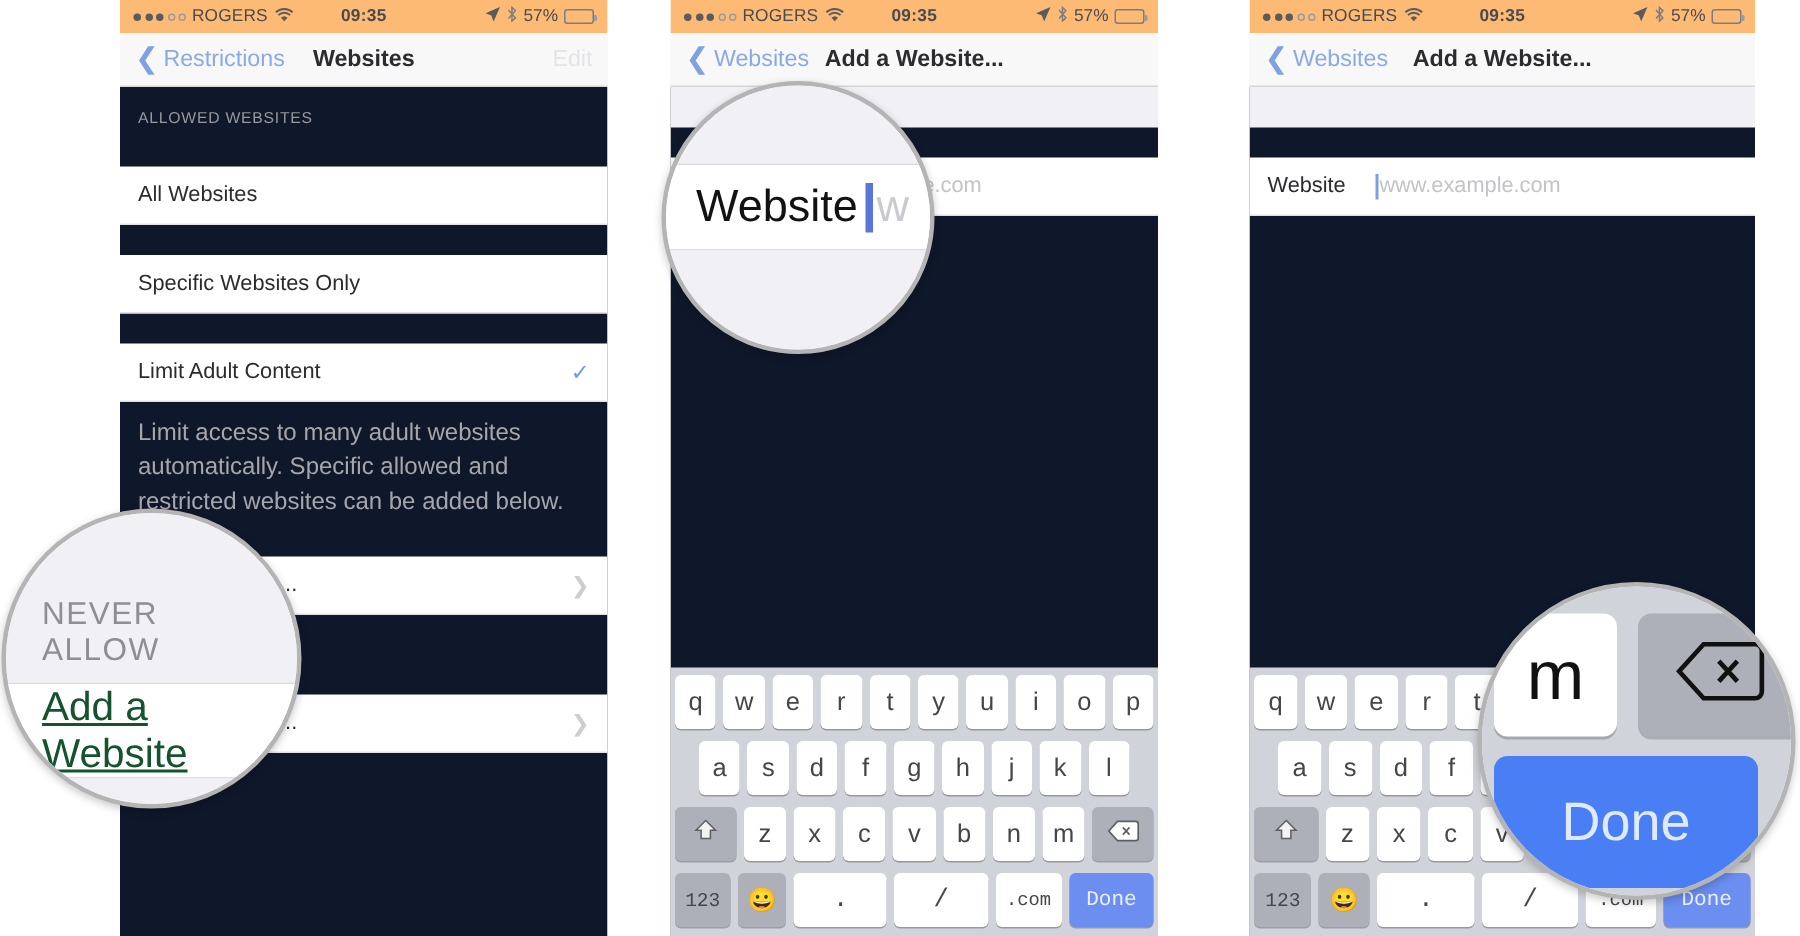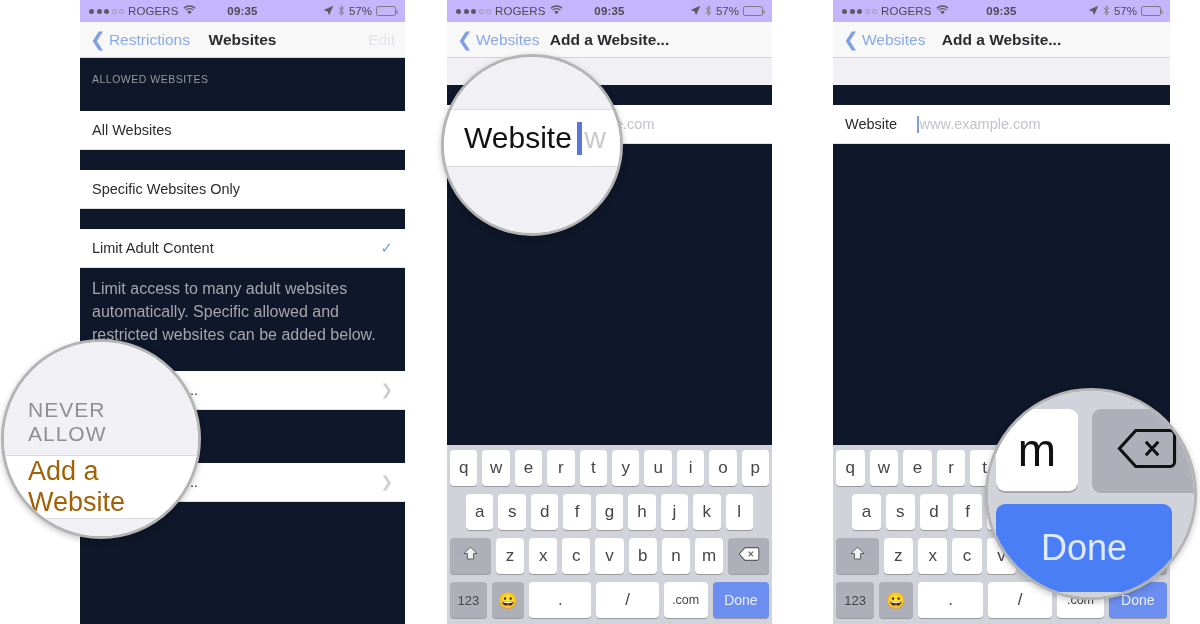--- a/index.html
+++ b/index.html
@@ -16,21 +16,21 @@
     position: absolute; top: 0; height: 624px;
     background: #f6f6f8;
     overflow: hidden;
   }
   #phone1 { left: 80px;  width: 325px; }
   #phone2 { left: 447px; width: 325px; }
   #phone3 { left: 833px; width: 337px; }
 
   
   .statusbar {
-    height: 22px; background: #c4b5fd;
+    height: 22px; background: #fdba74;
     display: flex; align-items: center;
     padding: 0 9px;
     font-size: 11.5px; color: #4a4a4f;
     position: relative;
   }
   .sb-left { display: flex; align-items: center; gap: 4px; }
   .dots { display: flex; align-items: center; gap: 2.5px; }
   .dot { width: 5px; height: 5px; border-radius: 50%; background: #5a5a5f; }
   .dot.hollow { background: transparent; border: 1px solid #9a9aa0; width: 5px; height: 5px; }
   .carrier { font-size: 11.5px; letter-spacing: .1px; color: #4a4a4f; }
@@ -99,21 +99,21 @@
   .field-input { position: relative; display: flex; align-items: center; }
   .caret { width: 1.6px; height: 17px; background: #7f9ee0; margin-right: 1px; }
   .placeholder { color: #c3c3c9; font-size: 14.5px; }
 
   
   .keyboard {
     position: absolute; left: 0; right: 0; bottom: 0;
     background: #d1d3da; padding: 5px 3px 4px 3px;
   }
   .krow { display: flex; justify-content: center; gap: 5px; margin-bottom: 8px; }
-  .krow:last-child { margin-bottom: 2px; }
+  .krow:last-child { margin-bottom: 2px; font-family: Liberation Mono, monospace; }
   .key {
     background: #fff; border-radius: 4px;
     height: 36px; min-width: 27px; flex: 1;
     display: flex; align-items: center; justify-content: center;
     font-size: 17px; color: #45454a;
     box-shadow: 0 1px 0 rgba(0,0,0,.28);
   }
   .key.gray { background: #adb0b9; box-shadow: 0 1px 0 rgba(0,0,0,.25); }
   .key.blue { background: #6b8ef0; color: #eaf0ff; font-size: 14px; }
   .krow.r2 { padding: 0 16px; }
@@ -135,22 +135,22 @@
   }
   .loupe-inner { position: absolute; transform-origin: 0 0; }
 
   
   .lp-grp {
     font-size: 21px; color: #8e8e93; letter-spacing: 1px;
     background: #f1f1f5; padding: 14px 24px 9px 24px;
   }
   .lp-cell {
     background: #fff; height: 64px; display: flex; align-items: center;
-    padding: 0 24px; font-size: 27px; color: #a16207;
-    border-top: 1px solid #dcdce0; border-bottom: 1px solid #dcdce0;
+    padding: 0 24px; font-size: 27px; color: #14532d;
+    border-top: 1px solid #dcdce0; border-bottom: 1px solid #dcdce0; text-decoration: underline;
   }
   .lp-band { background: #f1f1f5; height: 70px; }
   .lp-band-top { background: #f1f1f5; height: 42px; }
 
   
   .lp2-row {
     background: #fff; height: 58px; display: flex; align-items: center;
     padding: 0 20px; font-size: 30px; color: #121215;
     border-top: 1px solid #dcdce0; border-bottom: 1px solid #dcdce0;
   }

